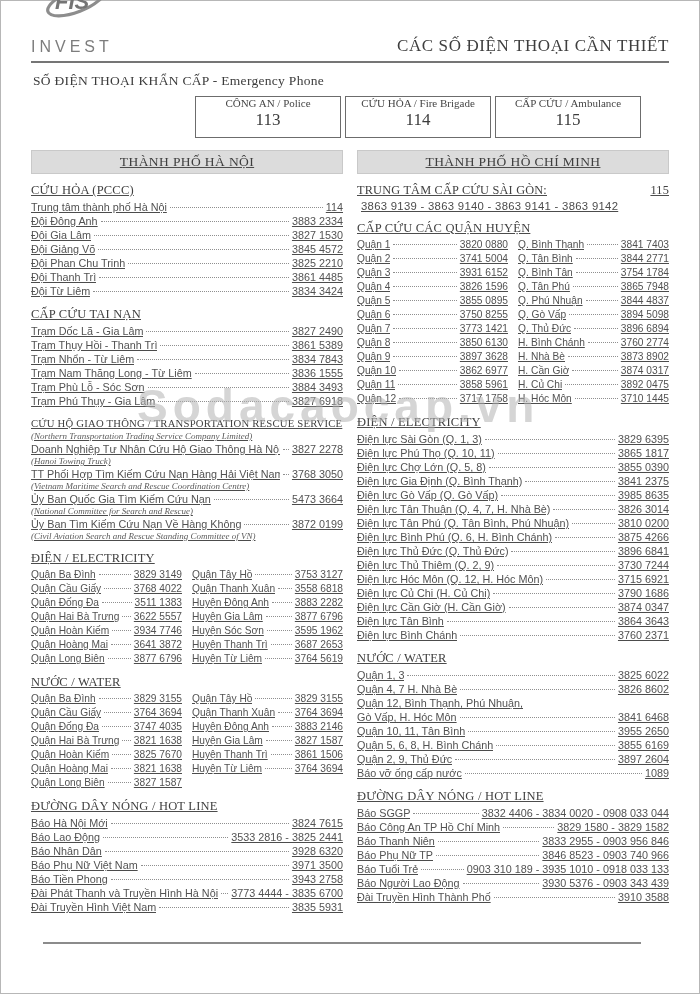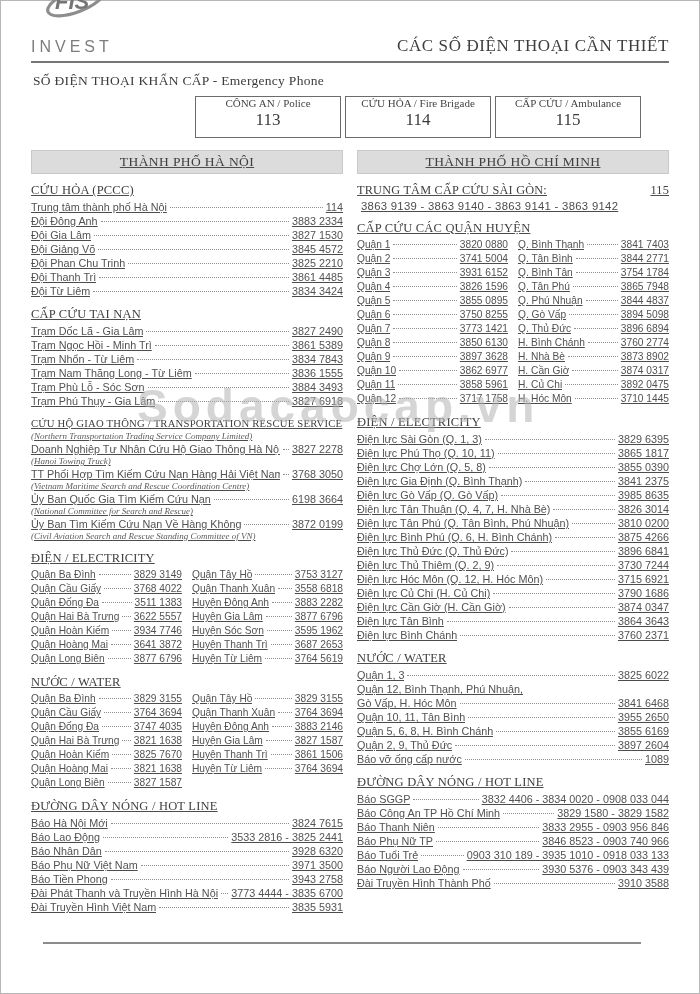--- a/index.html
+++ b/index.html
@@ -126,21 +126,21 @@
               </div>
             </div>
             <div class="section">
               <div class="sec-heading">CẤP CỨU TAI NẠN</div>
               <div class="row">
                 <span class="rname">Trạm Dốc Lã - Gia Lâm</span>
                 <span class="leader"></span>
                 <span class="rnum">3827 2490</span>
               </div>
               <div class="row">
-                <span class="rname">Trạm Ngọc Hồi - Minh Trì</span>
+                <span class="rname">Trạm Thụy Hồi - Thanh Trì</span>
                 <span class="leader"></span>
                 <span class="rnum">3861 5389</span>
               </div>
               <div class="row">
                 <span class="rname">Trạm Nhổn - Từ Liêm</span>
                 <span class="leader"></span>
                 <span class="rnum">3834 7843</span>
               </div>
               <div class="row">
                 <span class="rname">Trạm Nam Thăng Long - Từ Liêm</span>
@@ -169,21 +169,21 @@
               <div class="subnote">(Hanoi Towing Truck)</div>
               <div class="row">
                 <span class="rname">TT Phối Hợp Tìm Kiếm Cứu Nạn Hàng Hải Việt Nam</span>
                 <span class="leader"></span>
                 <span class="rnum">3768 3050</span>
               </div>
               <div class="subnote">(Vietnam Maritime Search and Rescue Coordination Centre)</div>
               <div class="row">
                 <span class="rname">Ủy Ban Quốc Gia Tìm Kiếm Cứu Nạn</span>
                 <span class="leader"></span>
-                <span class="rnum">6198 3664</span>
+                <span class="rnum">5473 3664</span>
               </div>
               <div class="subnote">(National Committee for Search and Rescue)</div>
               <div class="row">
                 <span class="rname">Ủy Ban Tìm Kiếm Cứu Nạn Về Hàng Không</span>
                 <span class="leader"></span>
                 <span class="rnum">3872 0199</span>
               </div>
               <div class="subnote">(Civil Aviation Search and Rescue Standing Committee of VN)</div>
             </div>
             <div class="section">
@@ -598,20 +598,25 @@
               </div>
             </div>
             <div class="section">
               <div class="sec-heading">NƯỚC / WATER</div>
               <div class="row">
                 <span class="rname">Quận 1, 3</span>
                 <span class="leader"></span>
                 <span class="rnum">3825 6022</span>
               </div>
               <div class="row">
+                <span class="rname">Quận 4, 7 H. Nhà Bè</span>
+                <span class="leader"></span>
+                <span class="rnum">3826 8602</span>
+              </div>
+              <div class="row">
                 <span class="rname">Quận 12, Bình Thạnh, Phú Nhuận,</span>
                 <span class="leader hidden"></span>
                 <span class="rnum"></span>
               </div>
               <div class="row">
                 <span class="rname">Gò Vấp, H. Hóc Môn</span>
                 <span class="leader"></span>
                 <span class="rnum">3841 6468</span>
               </div>
               <div class="row">

